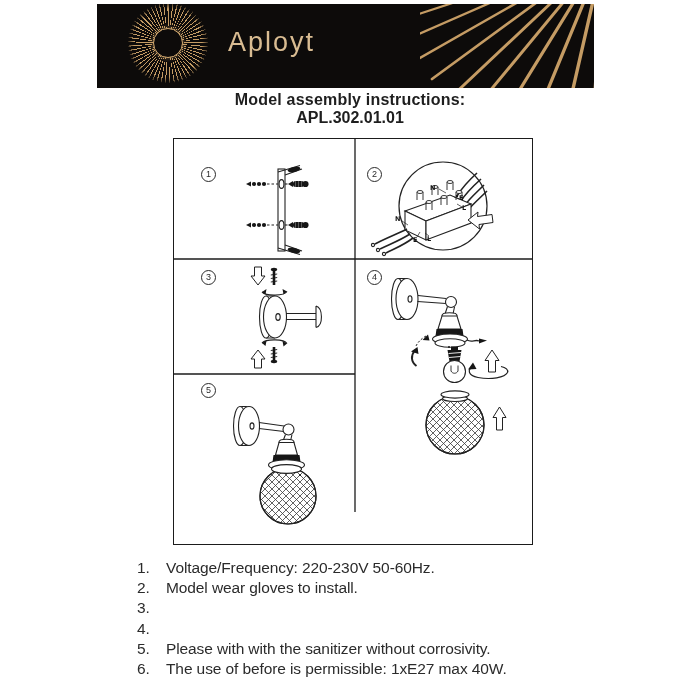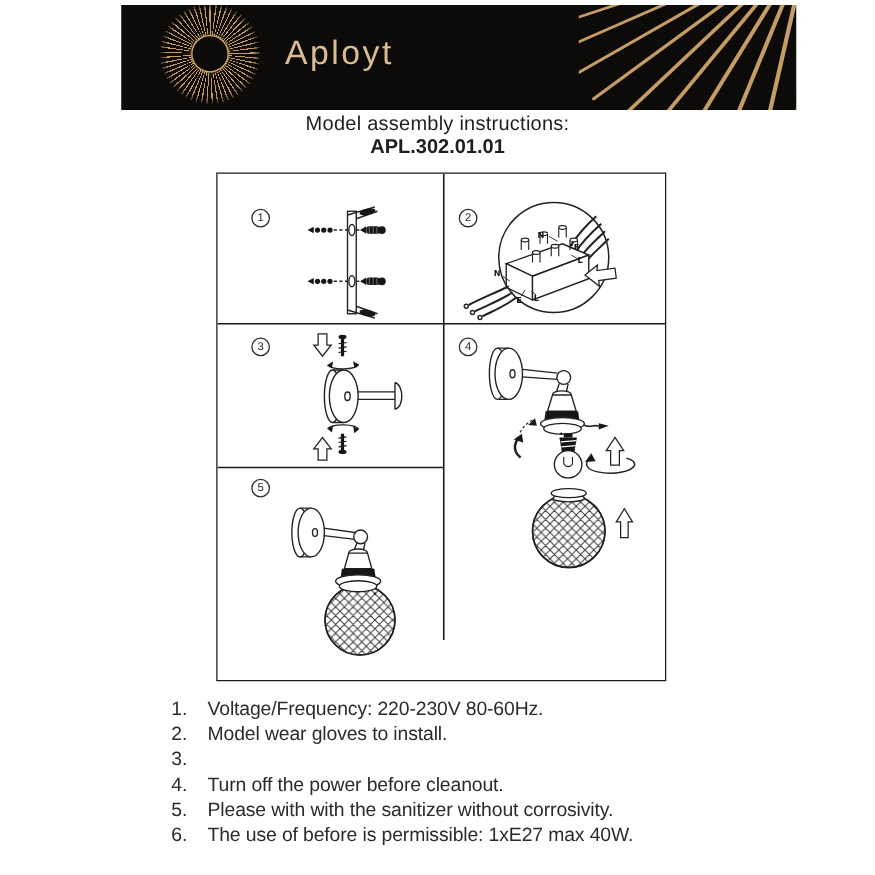--- a/index.html
+++ b/index.html
@@ -1,35 +1,35 @@
 <!DOCTYPE html>
 <html><head>
 <meta charset="utf-8">
 <style>
   html,body { margin:0; padding:0; background:#fff; }
   .page { position:relative; width:700px; height:700px; background:#fff;
           font-family:"Liberation Sans", sans-serif; overflow:hidden; }
 
   
-  .banner { position:absolute; left:97px; top:4px; width:540px; height:84px;
+  .banner { position:absolute; left:97px; top:4px; width:497px; height:84px;
             background:#0d0b0a; overflow:hidden; }
   .sunburst { position:absolute; left:31px; top:-1px; width:80px; height:80px; border-radius:50%;
               background:
                 radial-gradient(circle, rgba(13,11,10,0) 0 60%, #0d0b0a 74%),
                 repeating-conic-gradient(from 0deg, #c59c64 0deg 1.7deg, rgba(13,11,10,0) 1.7deg 6.3deg); }
   .sun-core { position:absolute; left:56px; top:24px; width:28px; height:28px; border-radius:50%;
               background:#0d0b0a; border:1.5px solid #d2a970;
               box-shadow:0 0 5px rgba(210,169,112,.55); }
   .brand { position:absolute; left:131px; top:25px; font-size:27px; line-height:27px;
            letter-spacing:2px; color:#d9bc92; font-weight:400; }
   .rays { position:absolute; right:-1px; top:-1px; width:175px; height:86px; }
 
   
   .title-block { position:absolute; top:91px; left:0; width:100%; text-align:center; color:#1e1e1e; }
-  .title-line { font-size:16px; font-weight:400; letter-spacing:.2px; line-height:18px; }
+  .title-line { font-size:16px; font-weight:700; letter-spacing:.2px; line-height:18px; }
   .model-line { font-size:16px; font-weight:700; line-height:18px; }
 
   
   .frame { position:absolute; left:173px; top:138px; width:358px; height:405px;
            border:1.6px solid #1b1b1b; background:#fff; }
   .frame > svg { position:absolute; left:0; top:0; width:100%; height:100%; display:block; }
   .badge { position:absolute; width:13px; height:13px; border:1.1px solid #2a2a2a; border-radius:50%;
            display:flex; align-items:center; justify-content:center;
            font-size:9px; line-height:9px; color:#2a2a2a; background:#fff; }
   .frame svg text { font-family:"DejaVu Sans", sans-serif; font-size:6.5px; font-weight:700; fill:#161616; }
@@ -247,32 +247,31 @@
     <span class="badge" style="left:27px;  top:28px">1</span>
     <span class="badge" style="left:193px; top:28px">2</span>
     <span class="badge" style="left:27px;  top:131px">3</span>
     <span class="badge" style="left:193px; top:131px">4</span>
     <span class="badge" style="left:27px;  top:244px">5</span>
   </div>
 
   <div class="instructions">
     <div class="row">
       <span class="num">1.</span>
-      <span class="txt">Voltage/Frequency: 220-230V 80-60Hz.</span>
+      <span class="txt">Voltage/Frequency: 220-230V 50-60Hz.</span>
     </div>
     <div class="row">
       <span class="num">2.</span>
       <span class="txt">Model wear gloves to install.</span>
     </div>
     <div class="row">
       <span class="num">3.</span>
     </div>
     <div class="row">
       <span class="num">4.</span>
-      <span class="txt">Turn off the power before cleanout.</span>
     </div>
     <div class="row">
       <span class="num">5.</span>
       <span class="txt">Please with with the sanitizer without corrosivity.</span>
     </div>
     <div class="row">
       <span class="num">6.</span>
       <span class="txt">The use of before is permissible: 1xE27 max 40W.</span>
     </div>
   </div>

